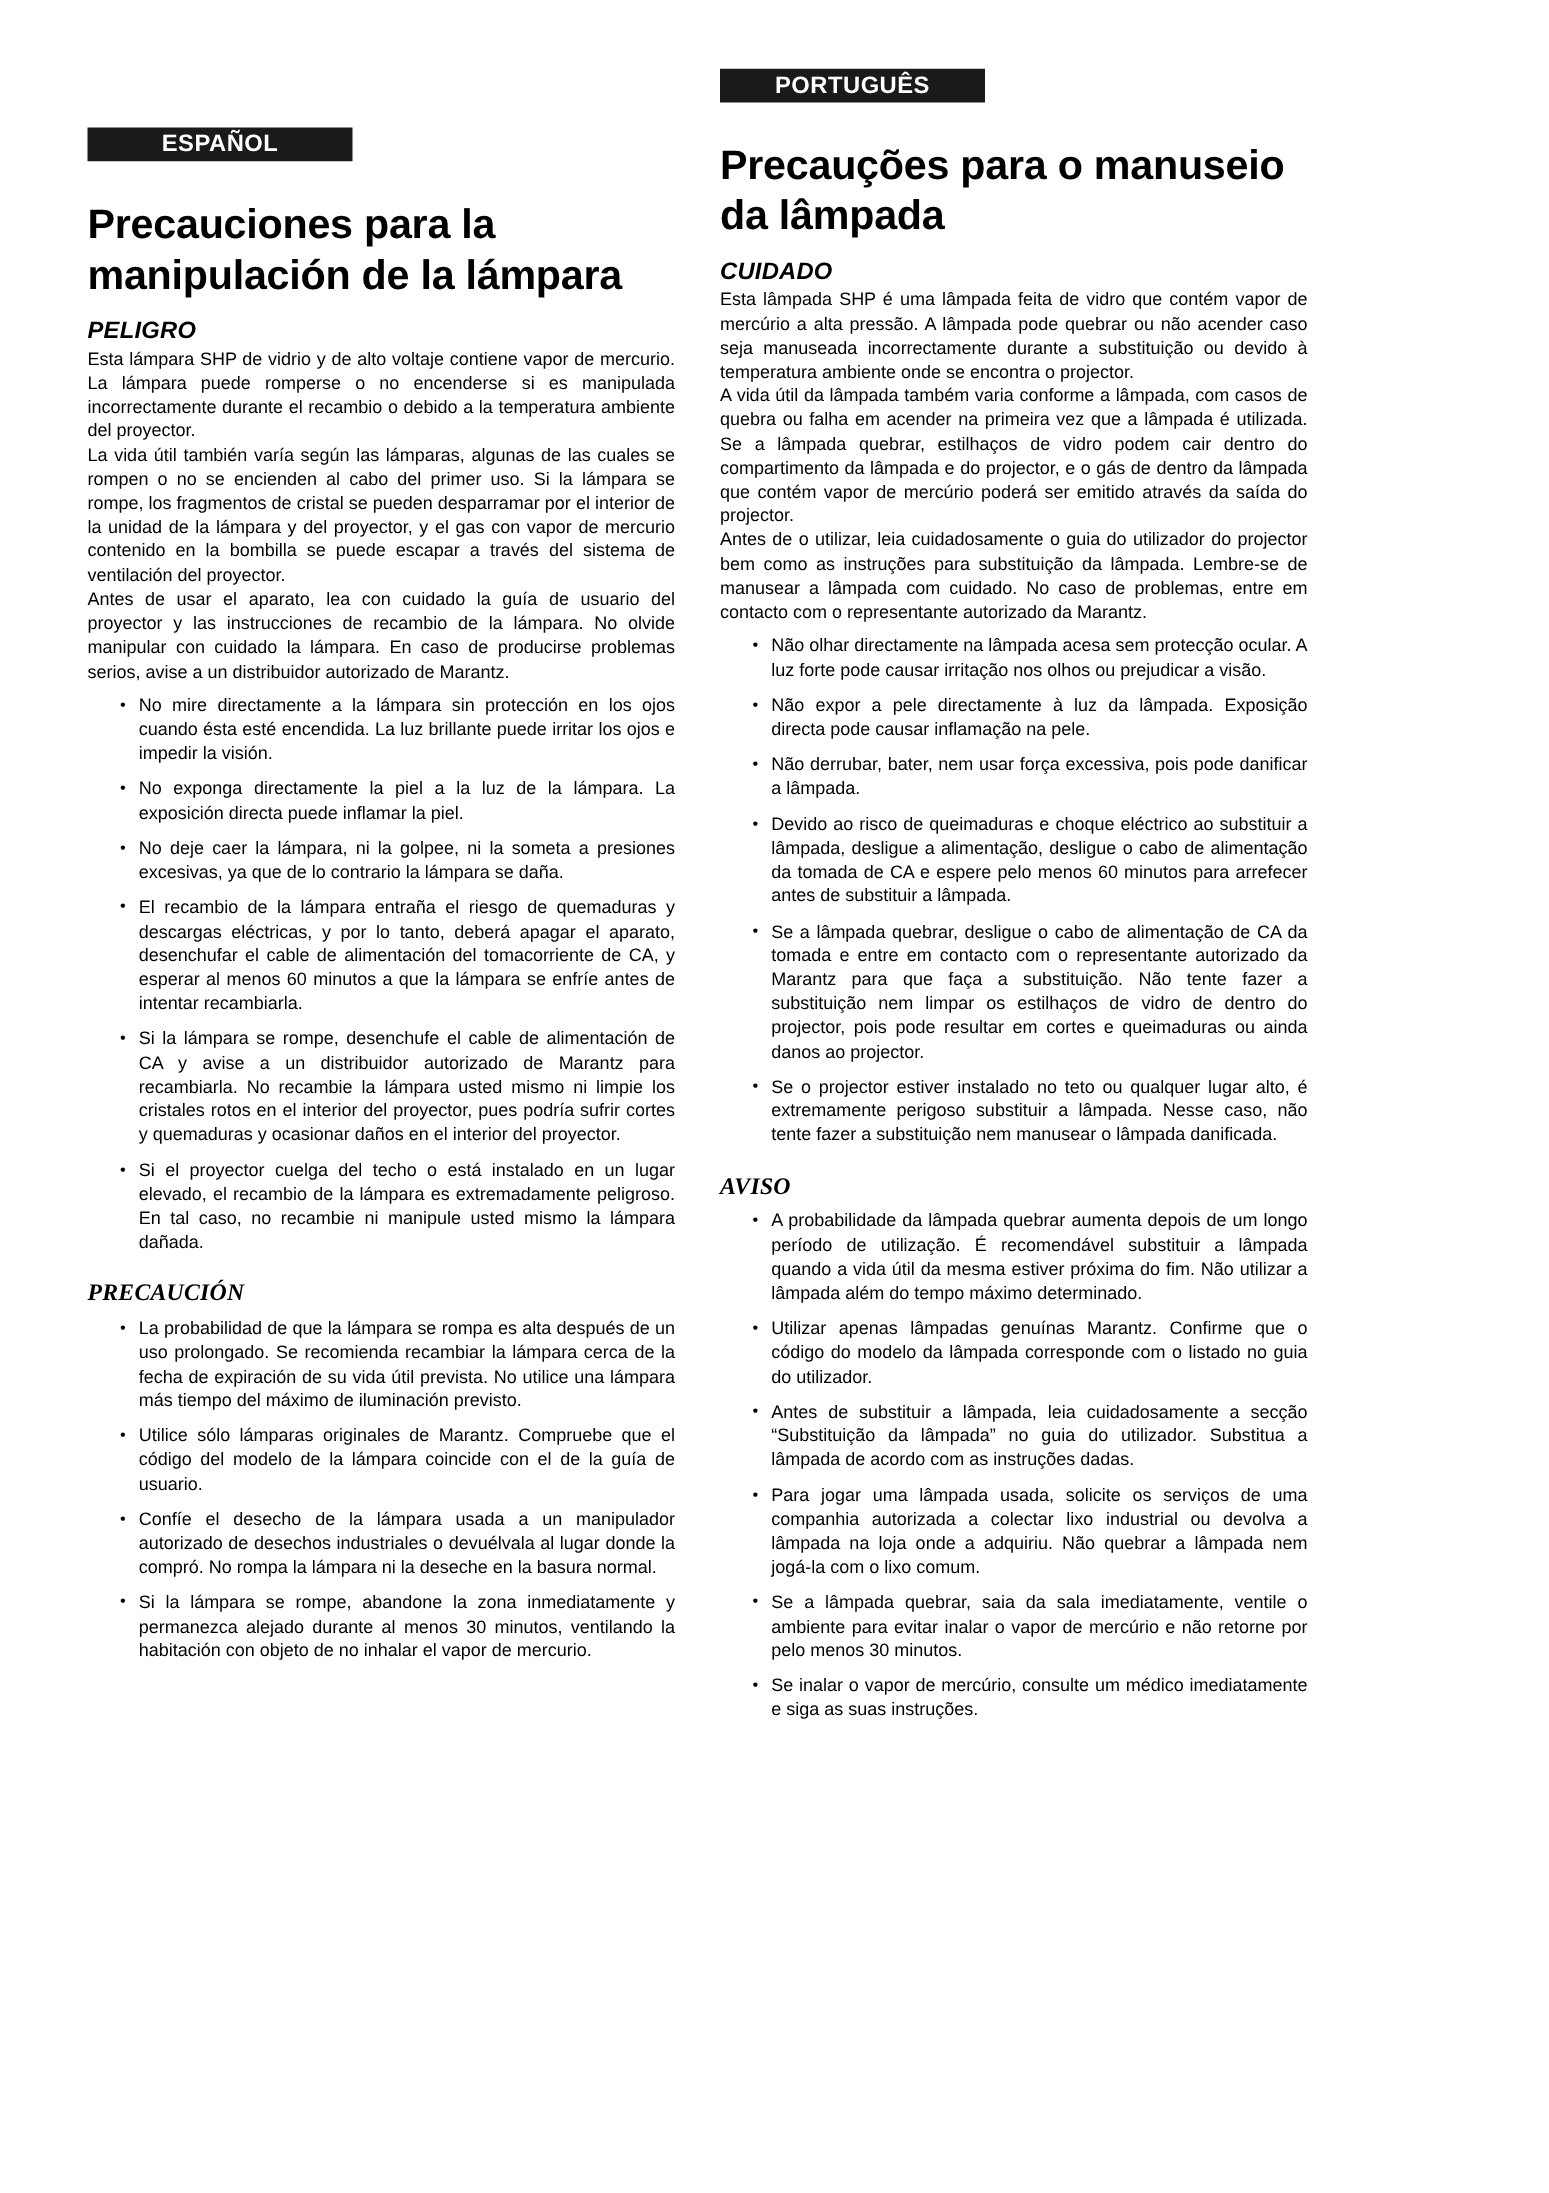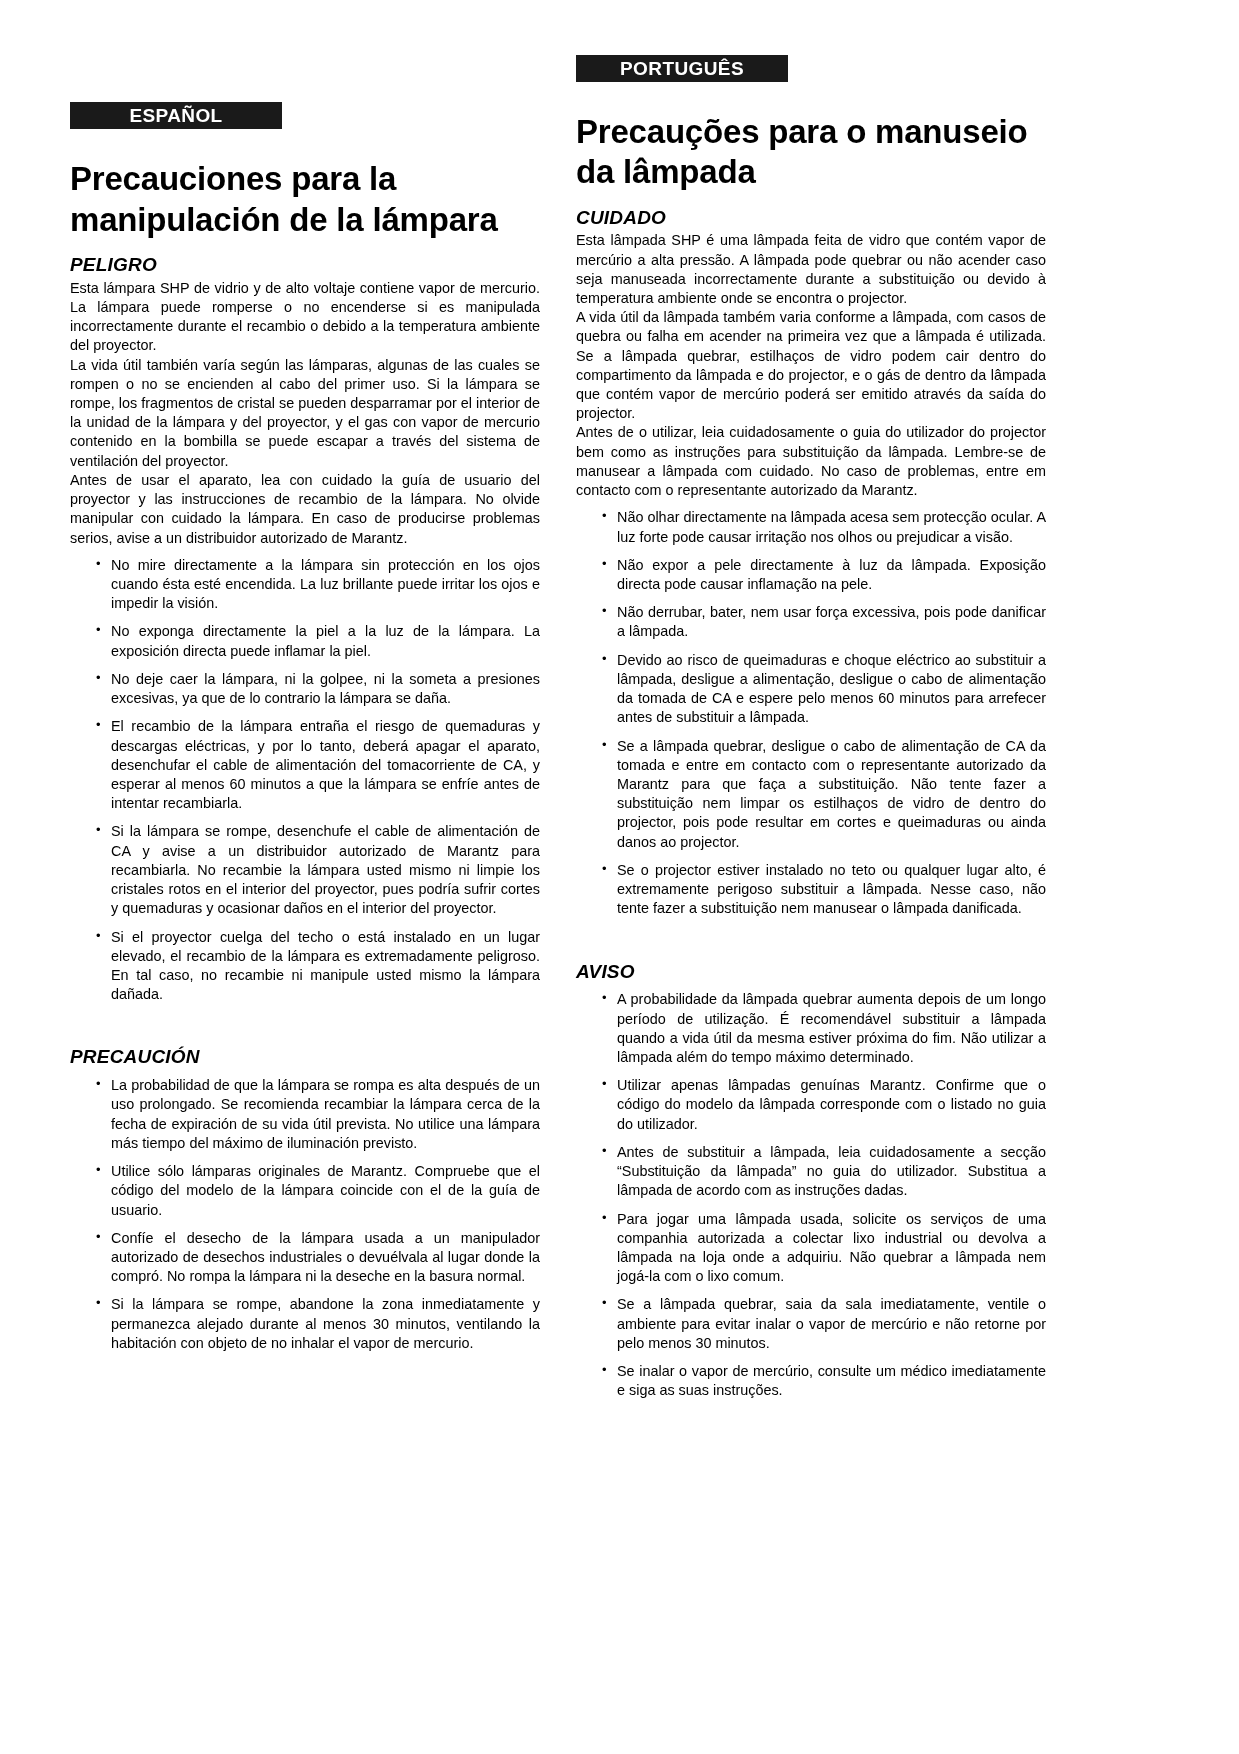--- a/index.html
+++ b/index.html
@@ -64,21 +64,22 @@
   }
   h2.sub-head {
     font-size: 19px;
     font-weight: bold;
     font-style: italic;
     margin: 0 0 2px 0;
     line-height: 1.2;
     letter-spacing: 0.2px;
   }
   h2.sub-head.spaced {
-    margin-top: 42px;
+    margin-top: 20px;
+    font-family: Liberation Serif, serif;
   }
   p.para {
     font-size: 14.4px;
     line-height: 1.335;
     margin: 0;
     text-align: justify;
     text-justify: inter-word;
     hyphens: none;
   }
   ul.bullets {

